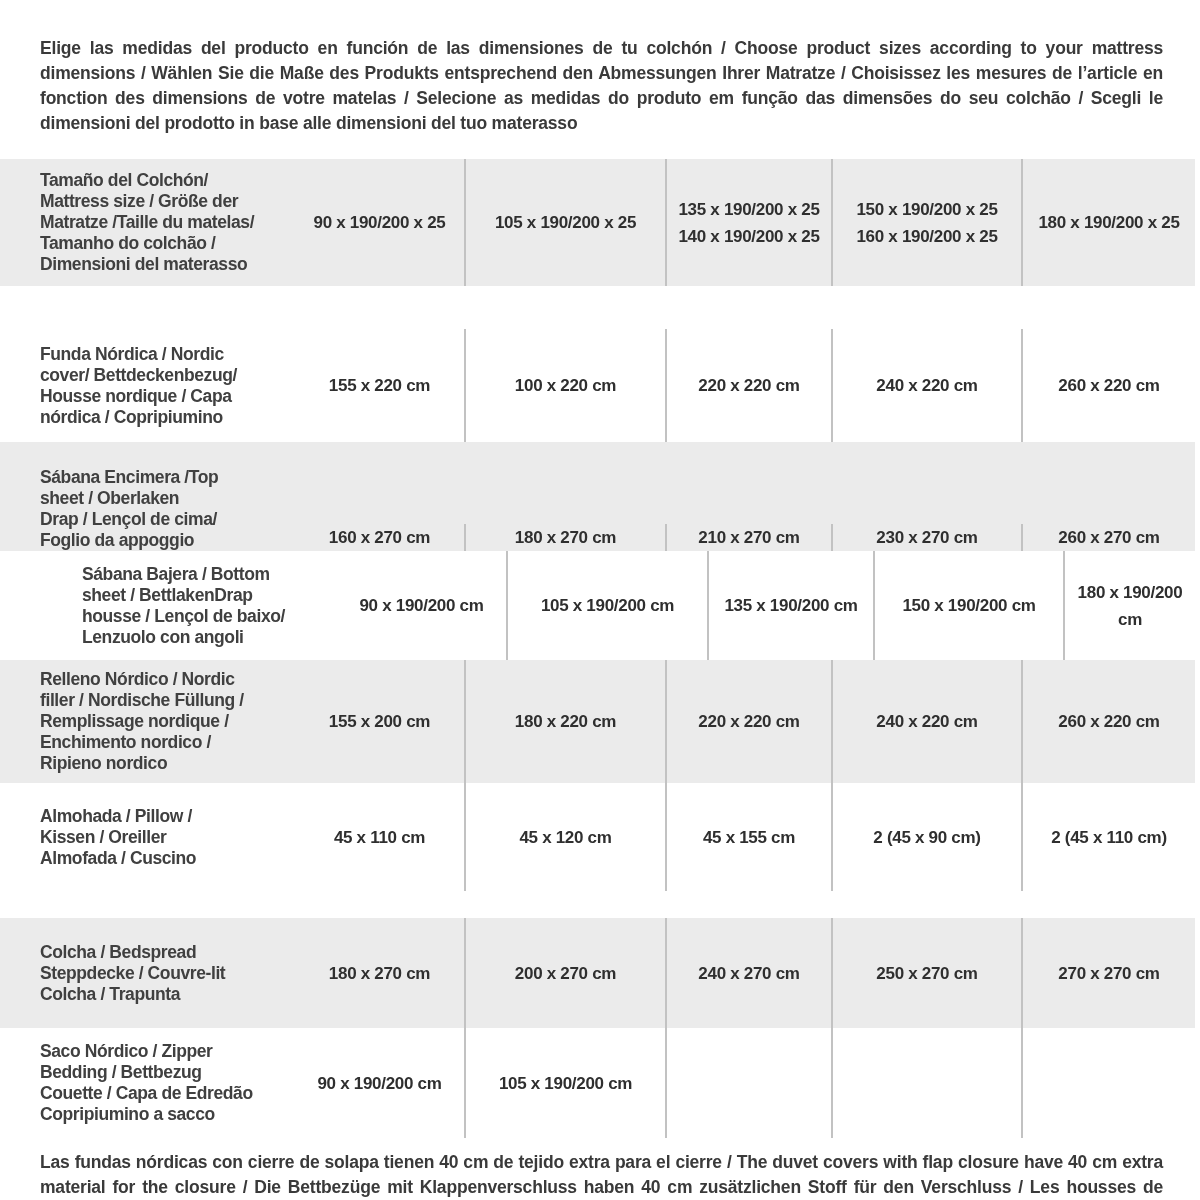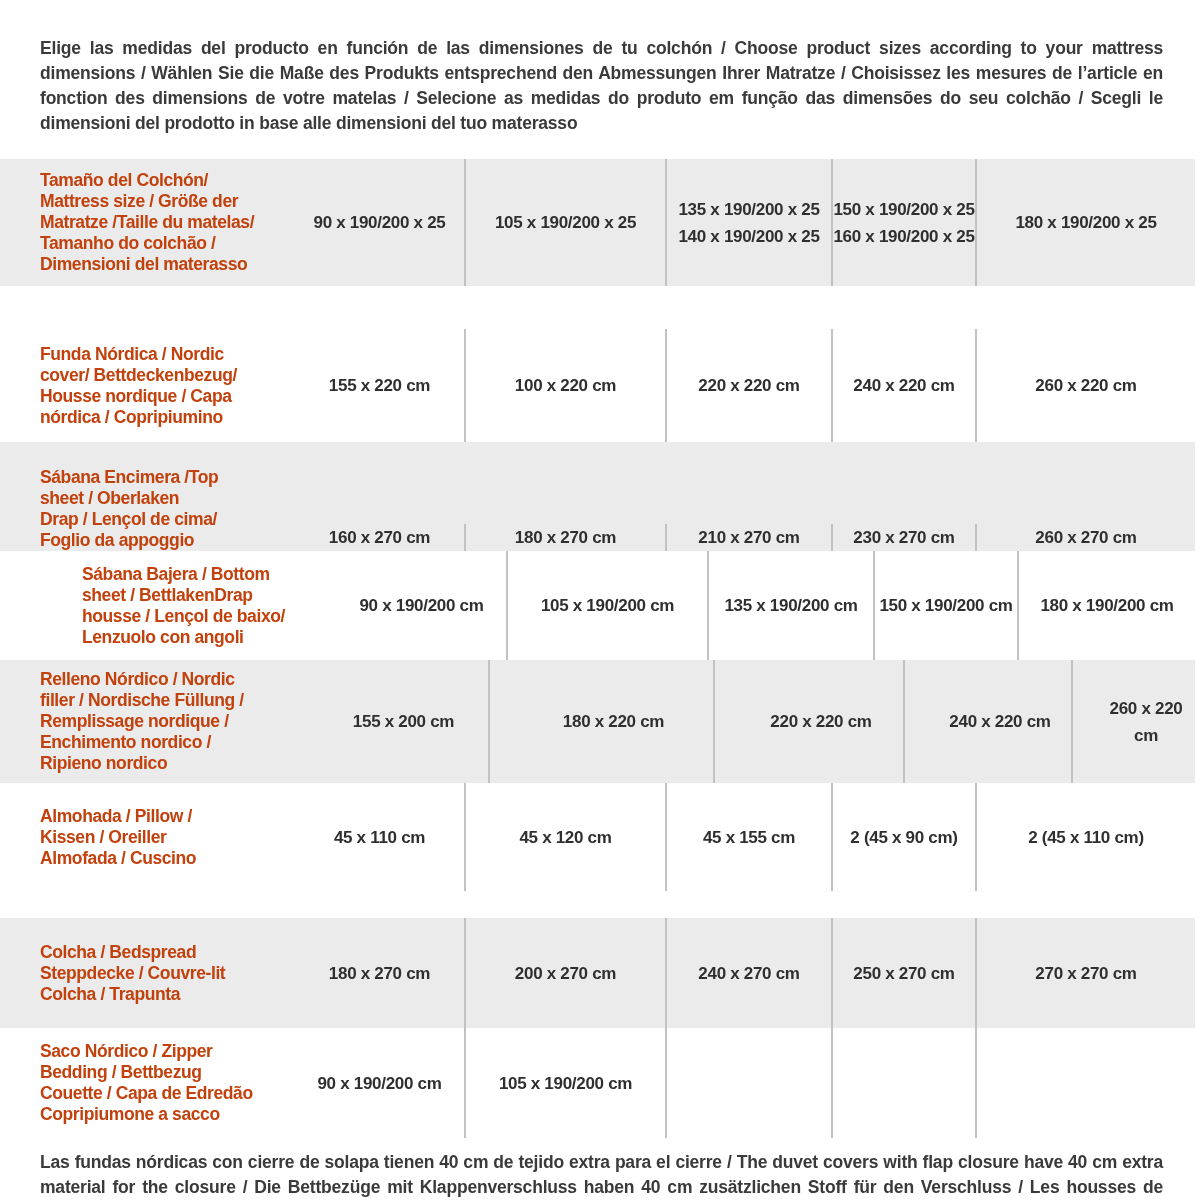--- a/index.html
+++ b/index.html
@@ -13,37 +13,37 @@
     font-size:17.5px;line-height:25px;letter-spacing:-0.2px;
     text-align:justify;color:#3a3a3a;
   }
   .size-table{margin-top:23px;width:1195px;}
   .trow{display:flex;}
   .trow.gray{background:#ebebeb;}
   .cell-label{
     width:295px;box-sizing:border-box;padding:0 8px 0 40px;
     display:flex;align-items:center;
     white-space:pre-line;font-size:17.5px;line-height:21px;letter-spacing:-0.4px;
-    color:#c2410c;
+    color:#404040;
   }
   .cell{
     box-sizing:border-box;display:flex;align-items:center;justify-content:center;
     text-align:center;white-space:pre-line;
     font-size:17px;line-height:27px;letter-spacing:-0.3px;color:#2f2f2f;
   }
   .c1{width:171px;border-right:2px solid #c2c2c2;}
   .c2{width:201px;border-right:2px solid #c2c2c2;}
   .c3{width:166px;border-right:2px solid #c2c2c2;}
-  .c4{width:144px;border-right:2px solid #c2c2c2;}
+  .c4{width:190px;border-right:2px solid #c2c2c2;}
   .c5{flex:1;}
   .h0{height:127px;}
   .h1{height:113px;margin-top:43px;}
   .h2{height:109px;align-items:flex-end;}
   .h3{height:109px;padding-left:42px;}
-  .h4{height:123px;gap:24px;}
+  .h4{height:123px;}
   .h5{height:108px;}
   .h6{height:110px;margin-top:27px;}
   .h7{height:110px;}
   .footer-para{margin-top:12px;}
 </style>
 </head>
 <body>
 
 <div class="para">Elige las medidas del producto en función de las dimensiones de tu colchón / Choose product sizes according to your mattress dimensions / Wählen Sie die Maße des Produkts entsprechend den Abmessungen Ihrer Matratze / Choisissez les mesures de l’article en fonction des dimensions de votre matelas / Selecione as medidas do produto em função das dimensões do seu colchão / Scegli le dimensioni del prodotto in base alle dimensioni del tuo materasso</div>
 
@@ -132,21 +132,21 @@
     <div class="cell c2">200 x 270 cm</div>
     <div class="cell c3">240 x 270 cm</div>
     <div class="cell c4">250 x 270 cm</div>
     <div class="cell c5">270 x 270 cm</div>
   </div>
 
   <div class="trow h7">
     <div class="cell-label">Saco Nórdico / Zipper
 Bedding / Bettbezug
 Couette  / Capa de Edredão
-Copripiumone a sacco</div>
+Copripiumino a sacco</div>
     <div class="cell c1">90 x 190/200 cm</div>
     <div class="cell c2">105 x 190/200 cm</div>
     <div class="cell c3"></div>
     <div class="cell c4"></div>
     <div class="cell c5"></div>
   </div>
 
 </div>
 
 <div class="para footer-para">Las fundas nórdicas con cierre de solapa tienen 40 cm de tejido extra para el cierre  / The duvet covers with flap closure have 40 cm extra material for the closure / Die Bettbezüge mit Klappenverschluss haben 40 cm zusätzlichen Stoff für den Verschluss / Les housses de couettes avec fermeture à rabat possèdent 40 cm de tissu supplémentaire pour la fermeture / As capas de edredão com fecho tipo aba têm 40 cm de tecido adicional para o fecho / I copripiumoni con chiusura a patta hanno 40 cm di tessuto extra per la chiusura</div>

